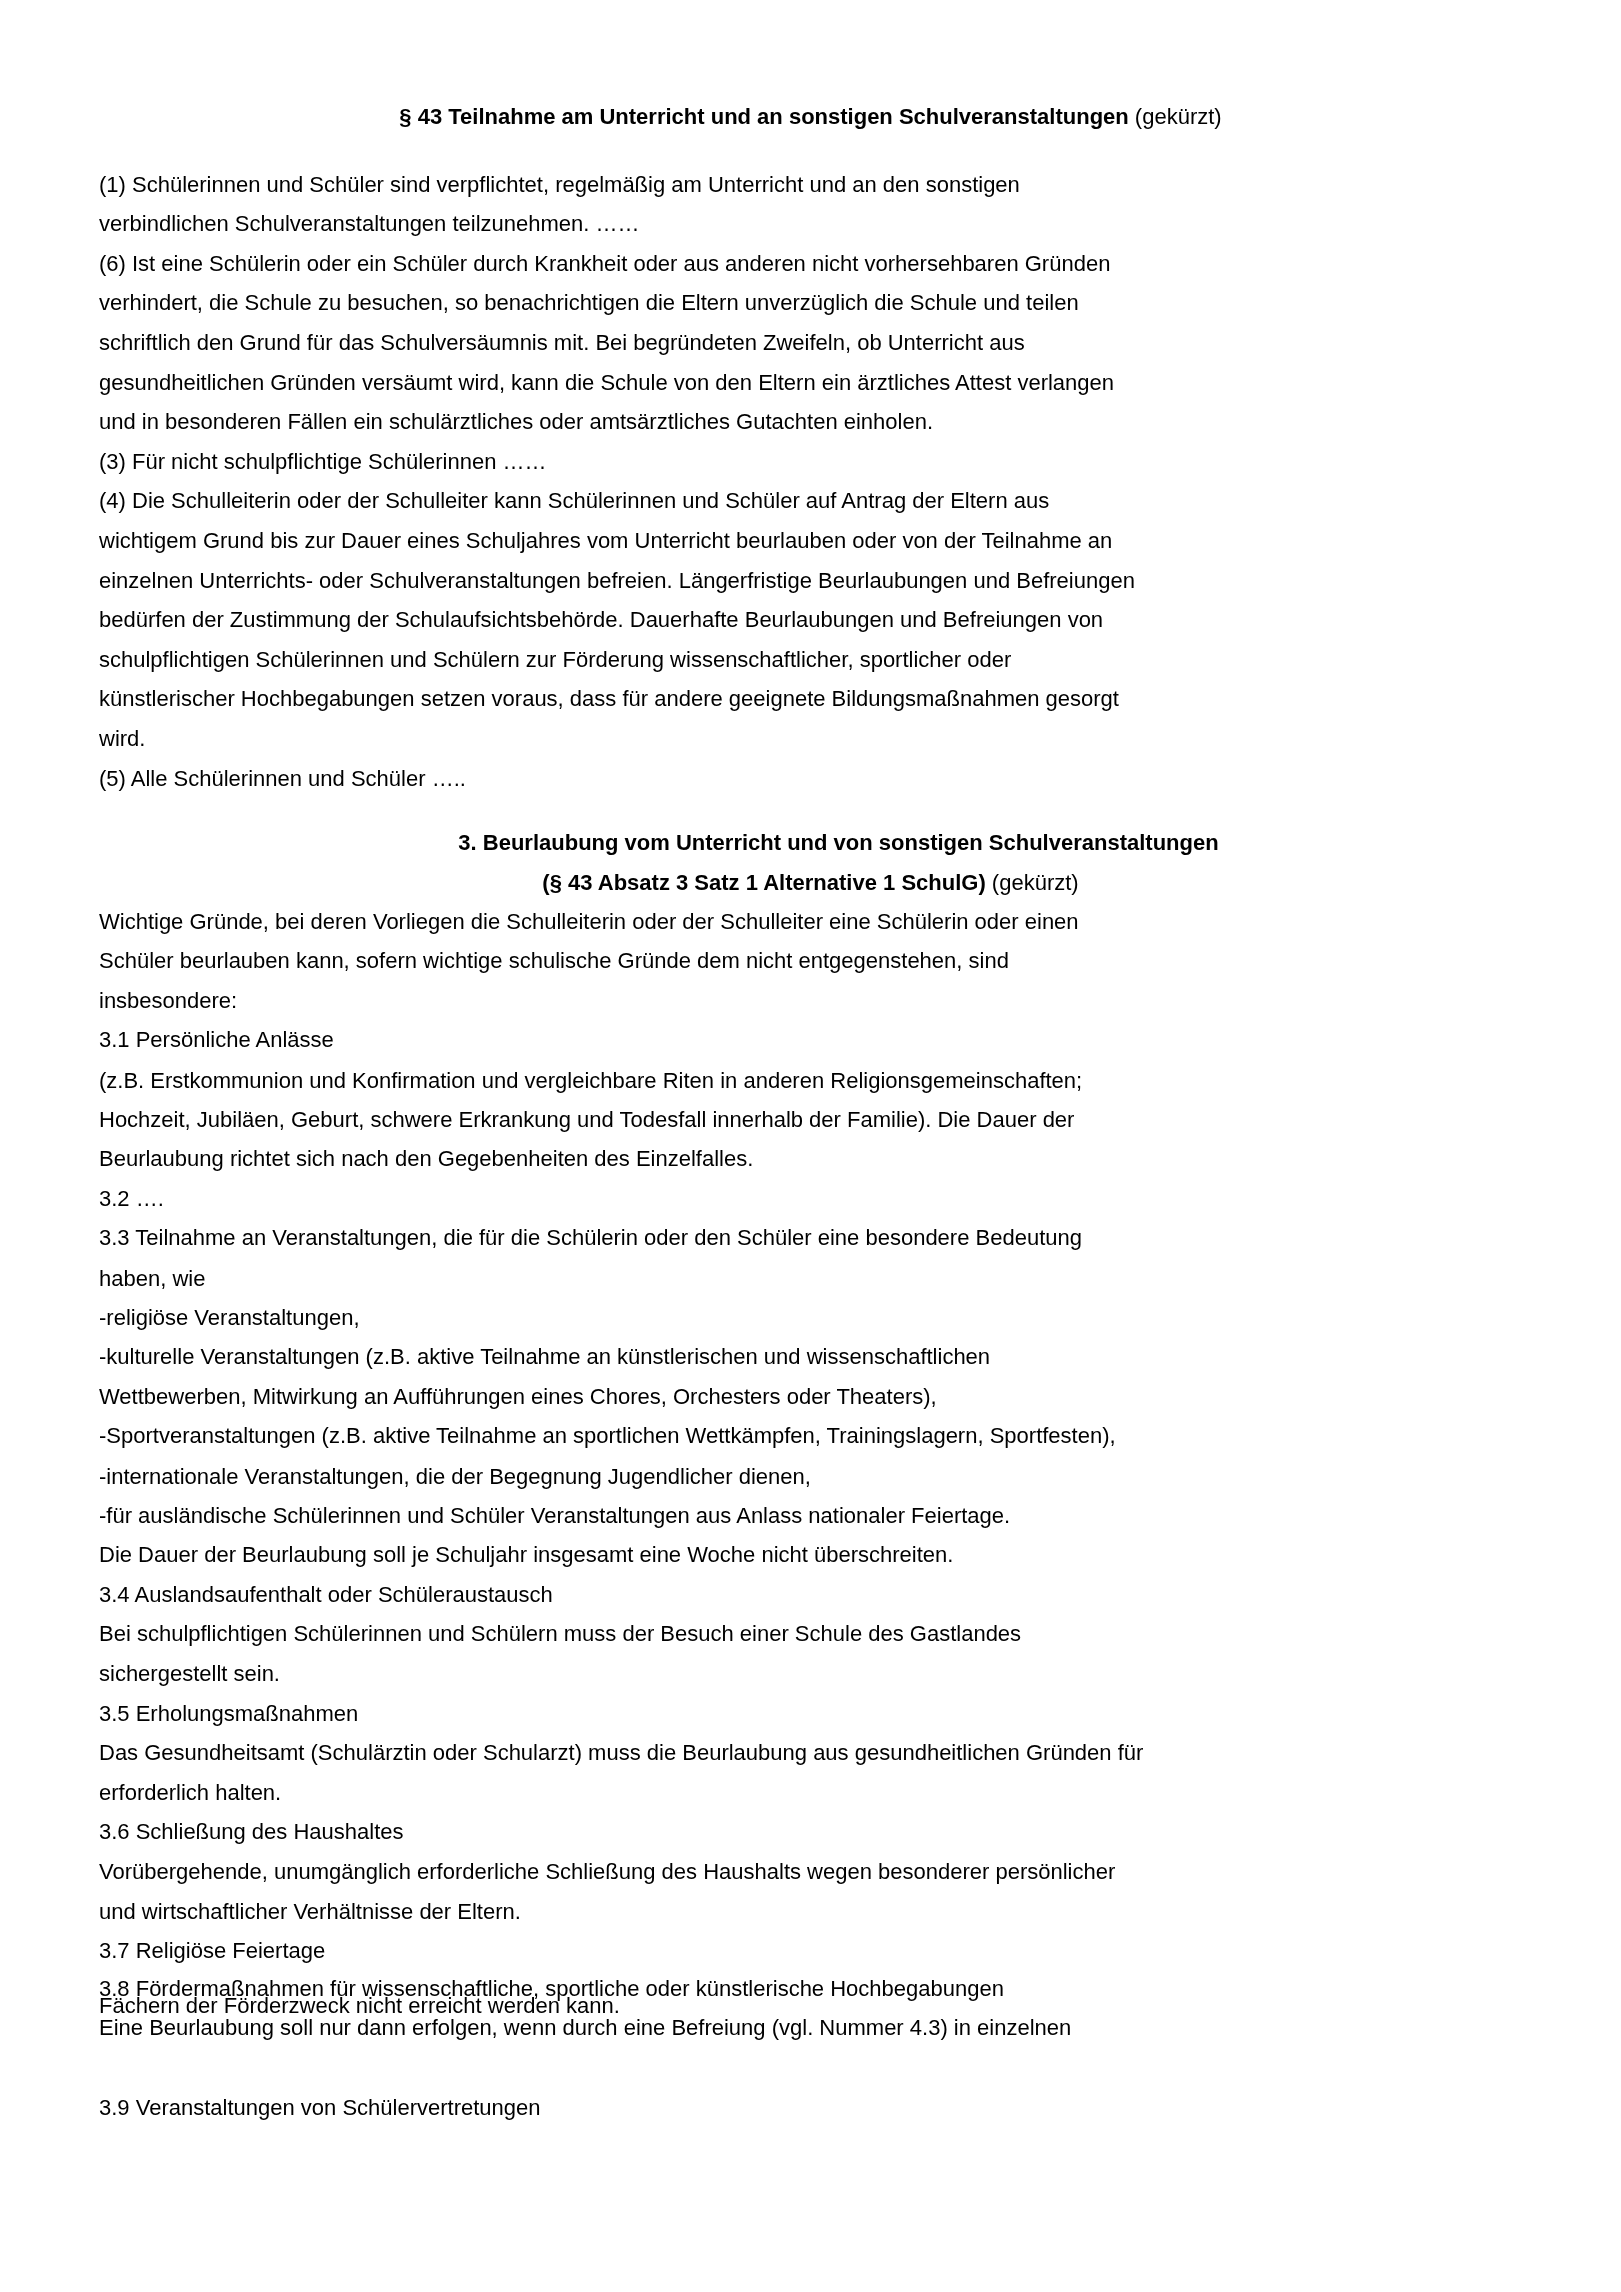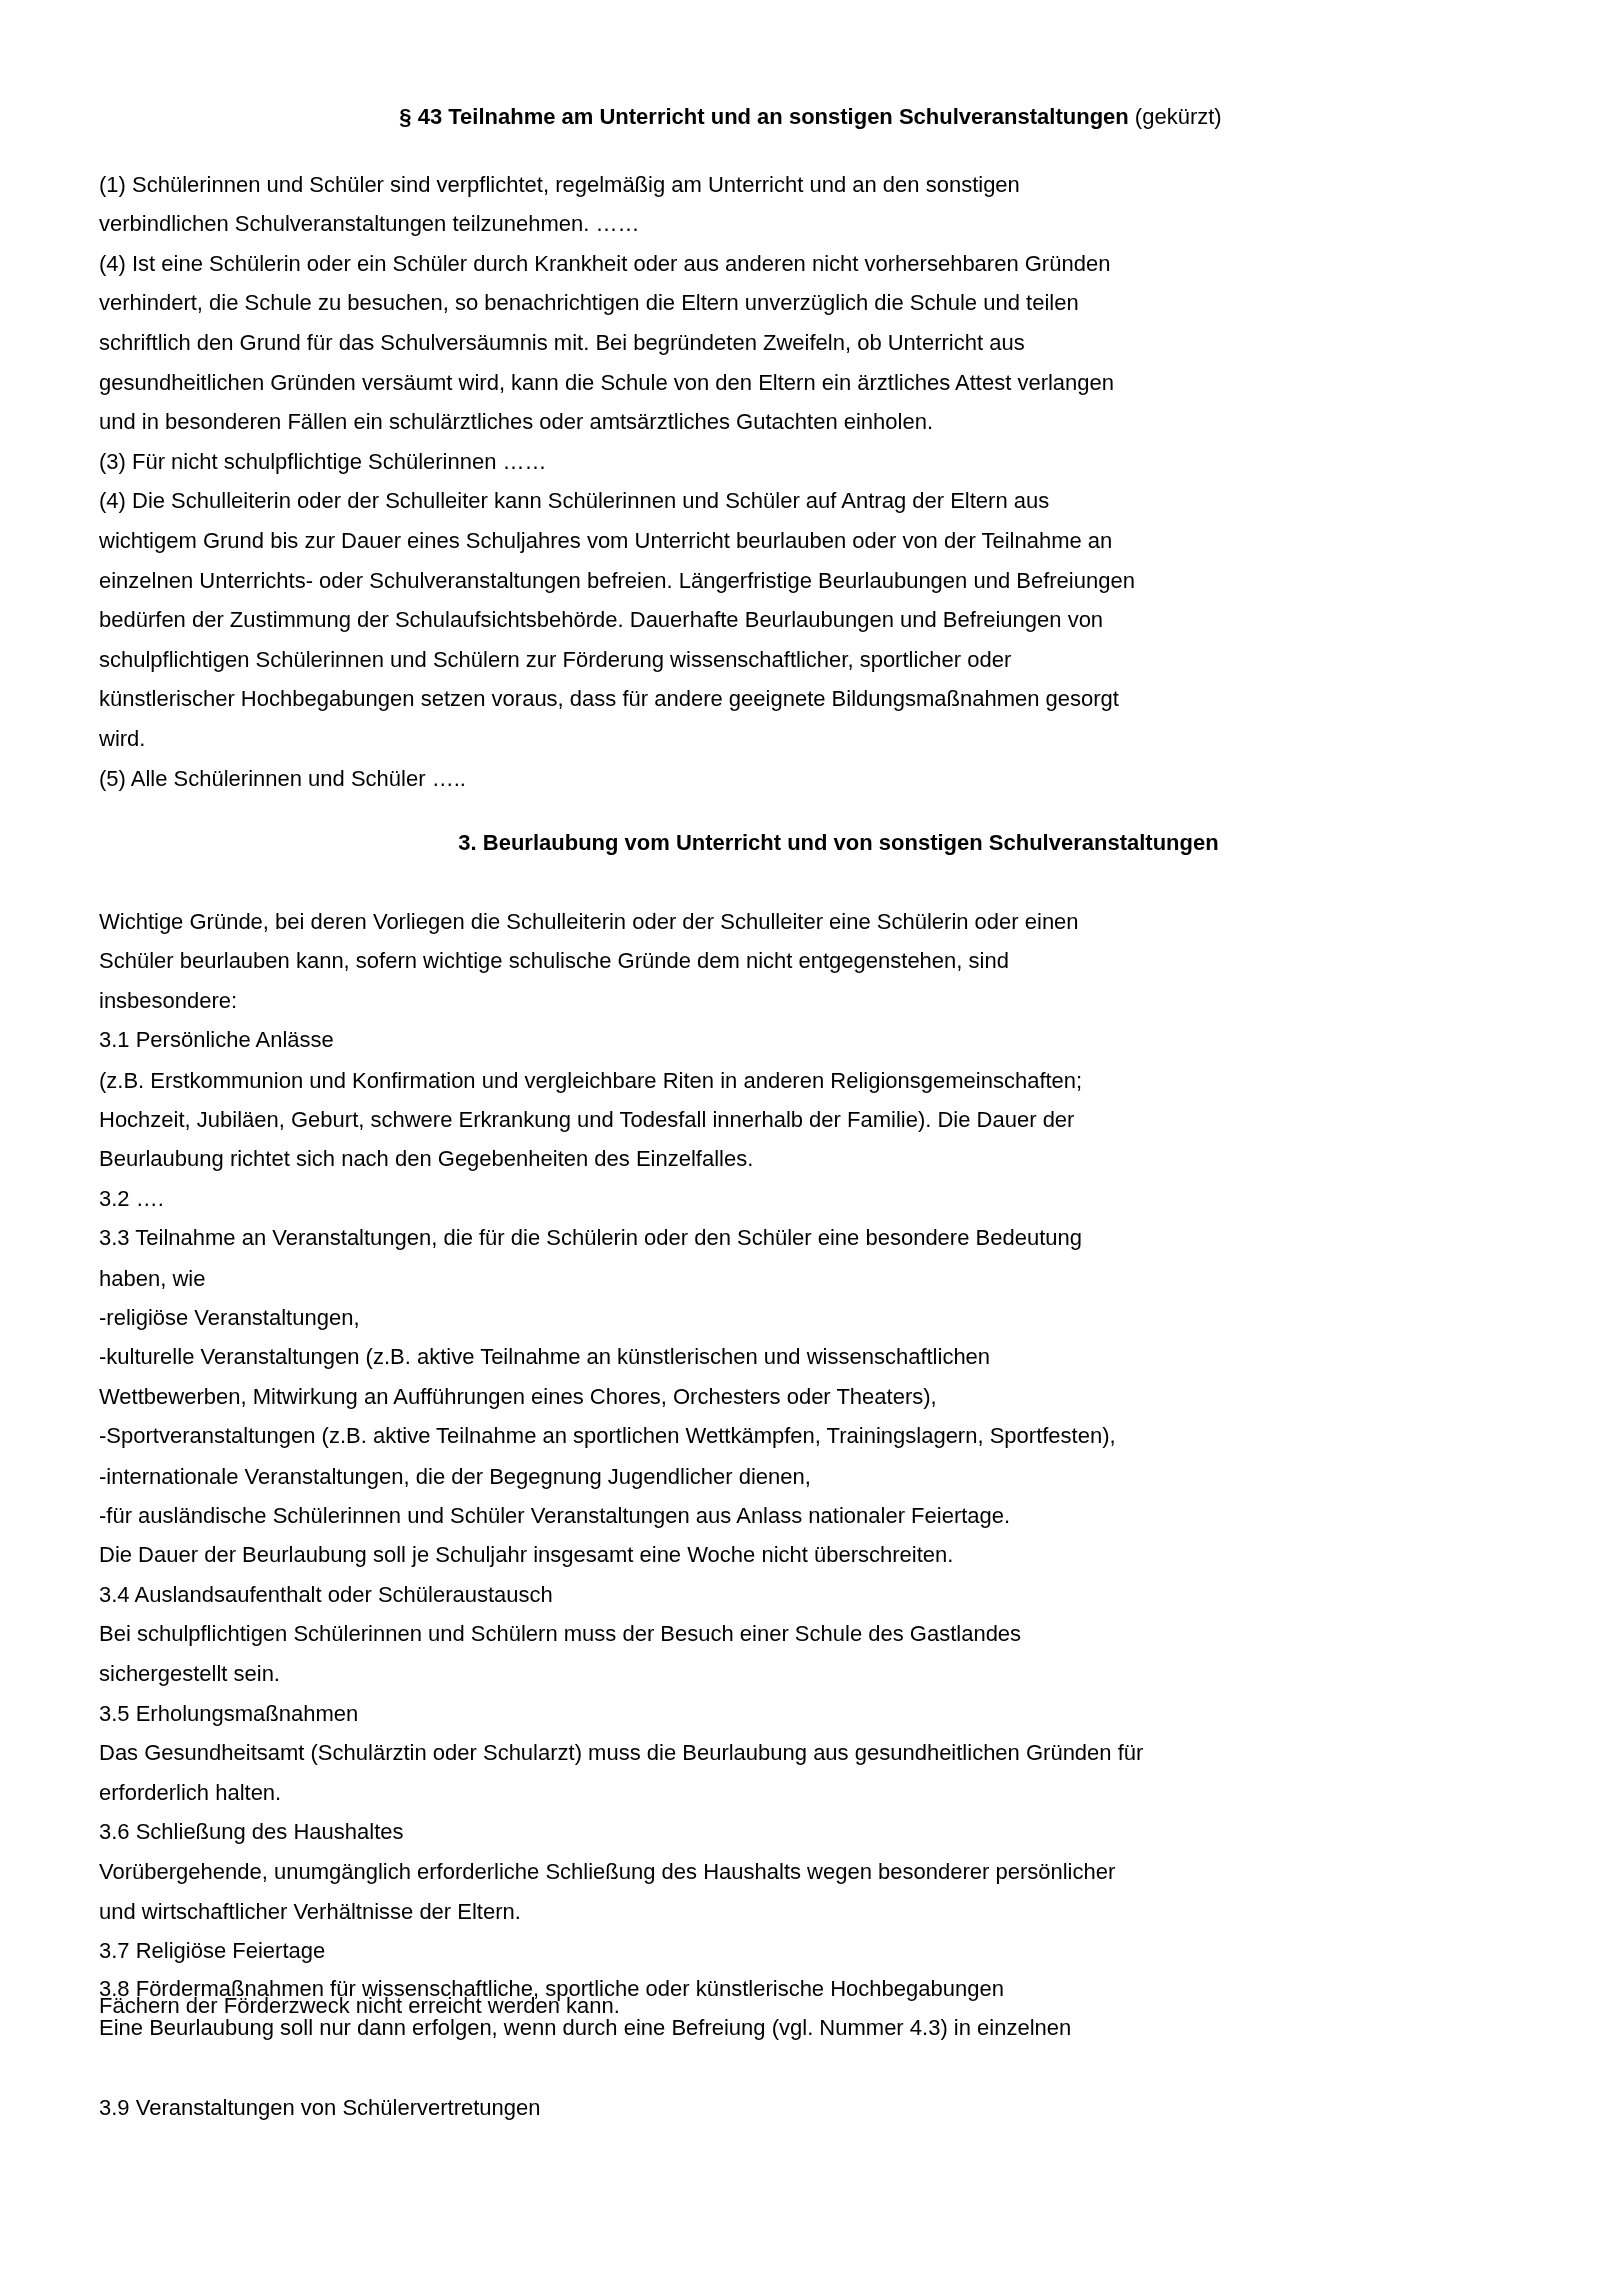--- a/index.html
+++ b/index.html
@@ -19,37 +19,40 @@
 
 <div class="page">
 
   <div class="line center" style="top:97px;">
     <span class="b">§ 43 Teilnahme am Unterricht und an sonstigen Schulveranstaltungen</span><span> (gekürzt)</span>
   </div>
 
   <div>
     <div class="line" style="top:165px;">(1) Schülerinnen und Schüler sind verpflichtet, regelmäßig am Unterricht und an den sonstigen</div>
     <div class="line" style="top:204px;">verbindlichen Schulveranstaltungen teilzunehmen. ……</div>
-    <div class="line" style="top:244px;">(4) Ist eine Schülerin oder ein Schüler durch Krankheit oder aus anderen nicht vorhersehbaren Gründen</div>
+    <div class="line" style="top:244px;">(6) Ist eine Schülerin oder ein Schüler durch Krankheit oder aus anderen nicht vorhersehbaren Gründen</div>
     <div class="line" style="top:283px;">verhindert, die Schule zu besuchen, so benachrichtigen die Eltern unverzüglich die Schule und teilen</div>
     <div class="line" style="top:323px;">schriftlich den Grund für das Schulversäumnis mit. Bei begründeten Zweifeln, ob Unterricht aus</div>
     <div class="line" style="top:363px;">gesundheitlichen Gründen versäumt wird, kann die Schule von den Eltern ein ärztliches Attest verlangen</div>
     <div class="line" style="top:402px;">und in besonderen Fällen ein schulärztliches oder amtsärztliches Gutachten einholen.</div>
     <div class="line" style="top:442px;">(3) Für nicht schulpflichtige Schülerinnen ……</div>
     <div class="line" style="top:481px;">(4) Die Schulleiterin oder der Schulleiter kann Schülerinnen und Schüler auf Antrag der Eltern aus</div>
     <div class="line" style="top:521px;">wichtigem Grund bis zur Dauer eines Schuljahres vom Unterricht beurlauben oder von der Teilnahme an</div>
     <div class="line" style="top:561px;">einzelnen Unterrichts- oder Schulveranstaltungen befreien. Längerfristige Beurlaubungen und Befreiungen</div>
     <div class="line" style="top:600px;">bedürfen der Zustimmung der Schulaufsichtsbehörde. Dauerhafte Beurlaubungen und Befreiungen von</div>
     <div class="line" style="top:640px;">schulpflichtigen Schülerinnen und Schülern zur Förderung wissenschaftlicher, sportlicher oder</div>
     <div class="line" style="top:679px;">künstlerischer Hochbegabungen setzen voraus, dass für andere geeignete Bildungsmaßnahmen gesorgt</div>
     <div class="line" style="top:719px;">wird.</div>
     <div class="line" style="top:759px;">(5) Alle Schülerinnen und Schüler …..</div>
   </div>
 
   <div class="line center b" style="top:823px;padding-left:28px;">3. Beurlaubung vom Unterricht und von sonstigen Schulveranstaltungen</div>
+  <div class="line center" style="top:863px;">
+    <span class="b">(§ 43 Absatz 3 Satz 1 Alternative 1 SchulG)</span><span> (gekürzt)</span>
+  </div>
 
   <div>
     <div class="line" style="top:902px;text-align:right;">Wichtige Gründe, bei deren Vorliegen die Schulleiterin oder der Schulleiter eine Schülerin oder einen</div>
     <div class="line" style="top:941px;">Schüler beurlauben kann, sofern wichtige schulische Gründe dem nicht entgegenstehen, sind</div>
     <div class="line" style="top:981px;">insbesondere:</div>
     <div class="line" style="top:1020px;">3.1 Persönliche Anlässe</div>
     <div class="line" style="top:1061px;">(z.B. Erstkommunion und Konfirmation und vergleichbare Riten in anderen Religionsgemeinschaften;</div>
     <div class="line" style="top:1100px;">Hochzeit, Jubiläen, Geburt, schwere Erkrankung und Todesfall innerhalb der Familie). Die Dauer der</div>
     <div class="line" style="top:1139px;">Beurlaubung richtet sich nach den Gegebenheiten des Einzelfalles.</div>
     <div class="line" style="top:1179px;">3.2 ….</div>

